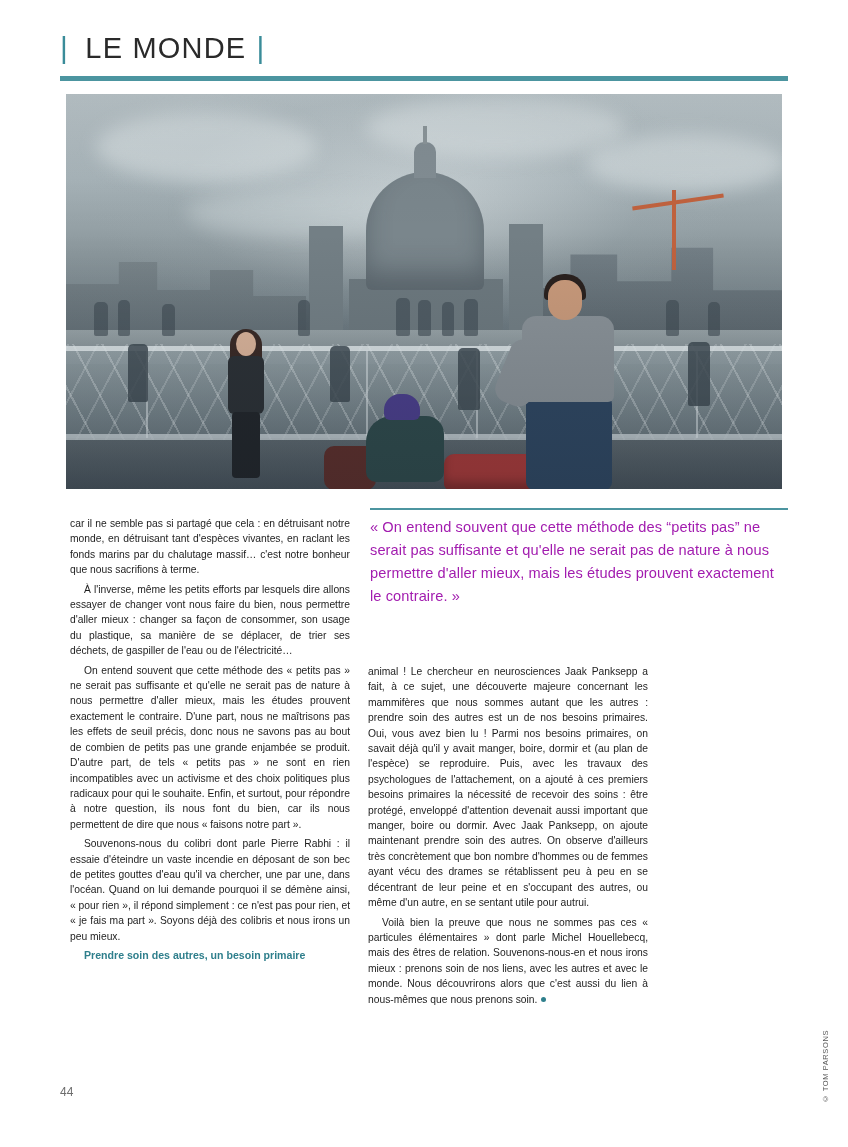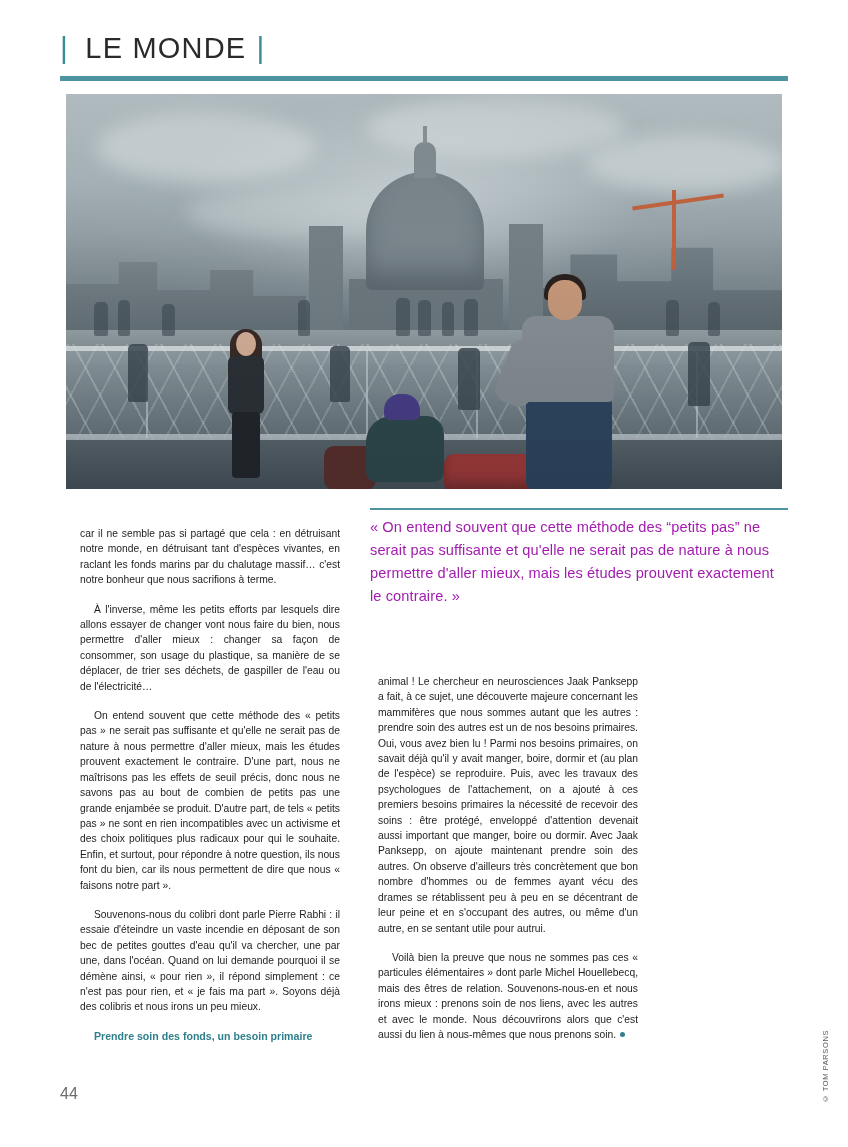--- a/index.html
+++ b/index.html
@@ -318,21 +318,21 @@
   }
 
   
   .col {
     position: absolute;
     font-size: 10.3px;
     line-height: 15.4px;
     color: #1d1d1d;
     text-align: justify;
   }
-  .col p { margin: 14px; text-indent: 14px; }
+  .col p { margin: 4px; text-indent: 14px; }
   .col p.noind { text-indent: 0; }
   .col p + p { margin-top: 0; }
 
   #col-left  { left: 66px;  top: 512px; width: 288px; }
   #col-right { left: 364px; top: 660px; width: 288px; }
 
   .pullquote {
     position: absolute;
     left: 370px;
     top: 516px;
@@ -368,21 +368,21 @@
     background: #2f7f8c;
     border-radius: 50%;
     margin-left: 4px;
     vertical-align: 1px;
   }
 
   .folio {
     position: absolute;
     left: 60px;
     top: 1085px;
-    font-size: 16px;
+    font-size: 12px;
     color: #6d6d6d;
   }
   .credit {
     position: absolute;
     right: 18px;
     bottom: 44px;
     font-size: 7.5px;
     color: #5a5a5a;
     letter-spacing: 0.6px;
     writing-mode: vertical-rl;
@@ -474,21 +474,21 @@
 
     <div class="photo-shade"></div>
   </div>
 </div>
 
 <div class="col" id="col-left">
   <p class="noind">car il ne semble pas si partagé que cela : en détruisant notre monde, en détruisant tant d'espèces vivantes, en raclant les fonds marins par du chalutage massif… c'est notre bonheur que nous sacrifions à terme.</p>
   <p>À l'inverse, même les petits efforts par lesquels dire allons essayer de changer vont nous faire du bien, nous permettre d'aller mieux : changer sa façon de consommer, son usage du plastique, sa manière de se déplacer, de trier ses déchets, de gaspiller de l'eau ou de l'électricité…</p>
   <p>On entend souvent que cette méthode des « petits pas » ne serait pas suffisante et qu'elle ne serait pas de nature à nous permettre d'aller mieux, mais les études prouvent exactement le contraire. D'une part, nous ne maîtrisons pas les effets de seuil précis, donc nous ne savons pas au bout de combien de petits pas une grande enjambée se produit. D'autre part, de tels « petits pas » ne sont en rien incompatibles avec un activisme et des choix politiques plus radicaux pour qui le souhaite. Enfin, et surtout, pour répondre à notre question, ils nous font du bien, car ils nous permettent de dire que nous « faisons notre part ».</p>
   <p>Souvenons-nous du colibri dont parle Pierre Rabhi : il essaie d'éteindre un vaste incendie en déposant de son bec de petites gouttes d'eau qu'il va chercher, une par une, dans l'océan. Quand on lui demande pourquoi il se démène ainsi, « pour rien », il répond simplement : ce n'est pas pour rien, et « je fais ma part ». Soyons déjà des colibris et nous irons un peu mieux.</p>
-  <p class="subhead">Prendre soin des fonds, un besoin primaire</p>
+  <p class="subhead">Prendre soin des autres, un besoin primaire</p>
 </div>
 
 <div class="pullquote-rule"></div>
 <div class="pullquote">« On entend souvent que cette méthode des “petits pas” ne serait pas suffisante et qu'elle ne serait pas de nature à nous permettre d'aller mieux, mais les études prouvent exactement le contraire. »</div>
 
 <div class="col" id="col-right" style="top:660px;">
   <p class="noind">animal ! Le chercheur en neurosciences Jaak Panksepp a fait, à ce sujet, une découverte majeure concernant les mammifères que nous sommes autant que les autres : prendre soin des autres est un de nos besoins primaires. Oui, vous avez bien lu ! Parmi nos besoins primaires, on savait déjà qu'il y avait manger, boire, dormir et (au plan de l'espèce) se reproduire. Puis, avec les travaux des psychologues de l'attachement, on a ajouté à ces premiers besoins primaires la nécessité de recevoir des soins : être protégé, enveloppé d'attention devenait aussi important que manger, boire ou dormir. Avec Jaak Panksepp, on ajoute maintenant prendre soin des autres. On observe d'ailleurs très concrètement que bon nombre d'hommes ou de femmes ayant vécu des drames se rétablissent peu à peu en se décentrant de leur peine et en s'occupant des autres, ou même d'un autre, en se sentant utile pour autrui.</p>
   <p><span>Voilà bien la preuve que nous ne sommes pas ces « particules élémentaires » dont parle Michel Houellebecq, mais des êtres de relation. Souvenons-nous-en et nous irons mieux : prenons soin de nos liens, avec les autres et avec le monde. Nous découvrirons alors que c'est aussi du lien à nous-mêmes que nous prenons soin.</span><span class="bullet-end"></span></p>
 </div>
 

